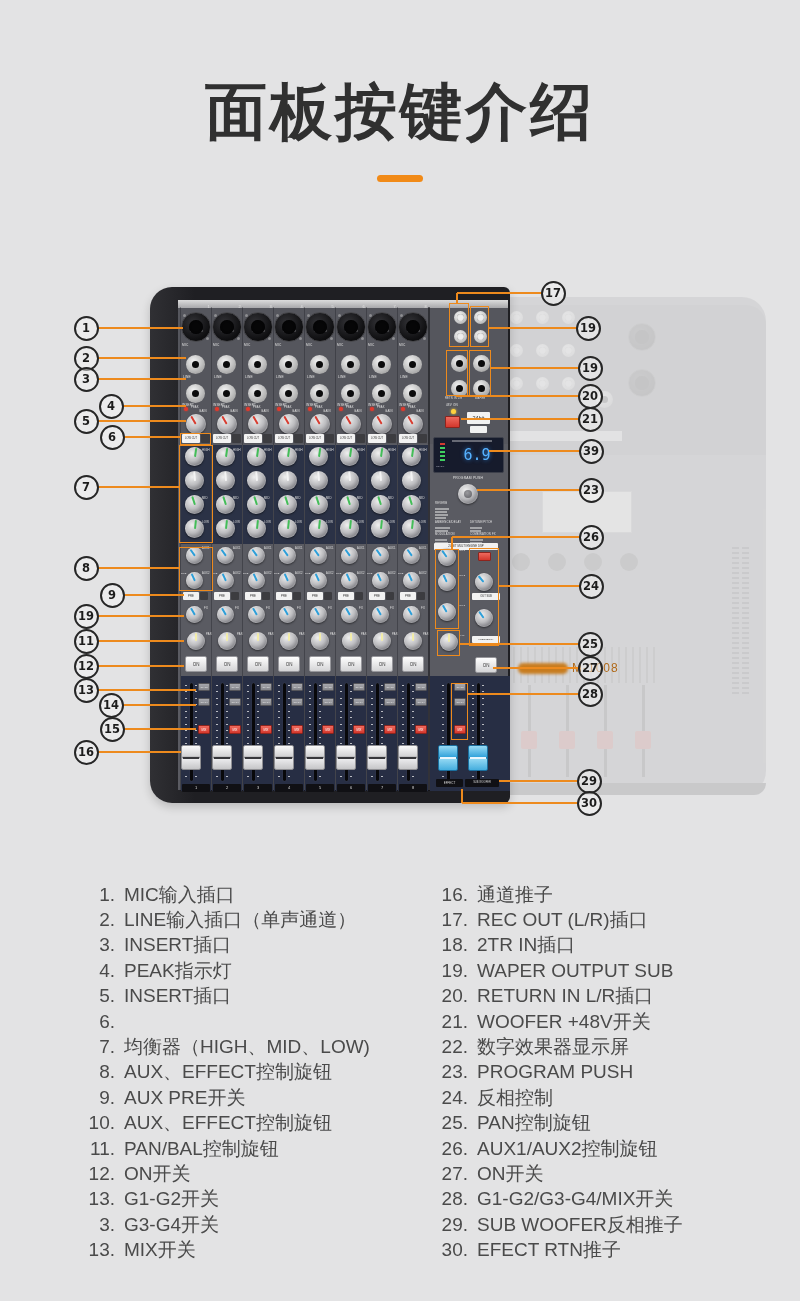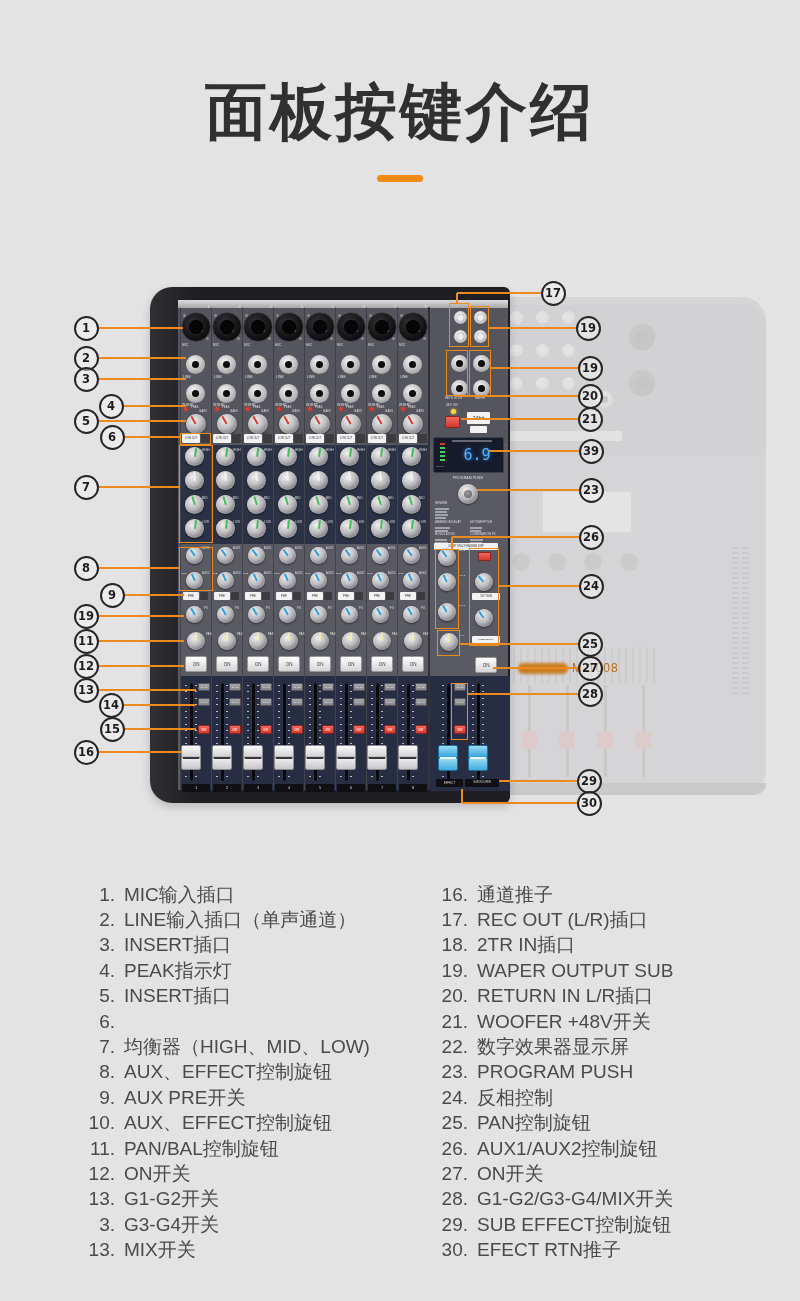--- a/index.html
+++ b/index.html
@@ -904,19 +904,19 @@
     <div class="it">
       <span class="num">27.</span>
       <span class="txt">ON开关</span>
     </div>
     <div class="it">
       <span class="num">28.</span>
       <span class="txt">G1-G2/G3-G4/MIX开关</span>
     </div>
     <div class="it">
       <span class="num">29.</span>
-      <span class="txt">SUB EFFECT控制旋钮</span>
+      <span class="txt">SUB WOOFER反相推子</span>
     </div>
     <div class="it">
       <span class="num">30.</span>
       <span class="txt">EFECT RTN推子</span>
     </div>
   </div>
 
 </body></html>

